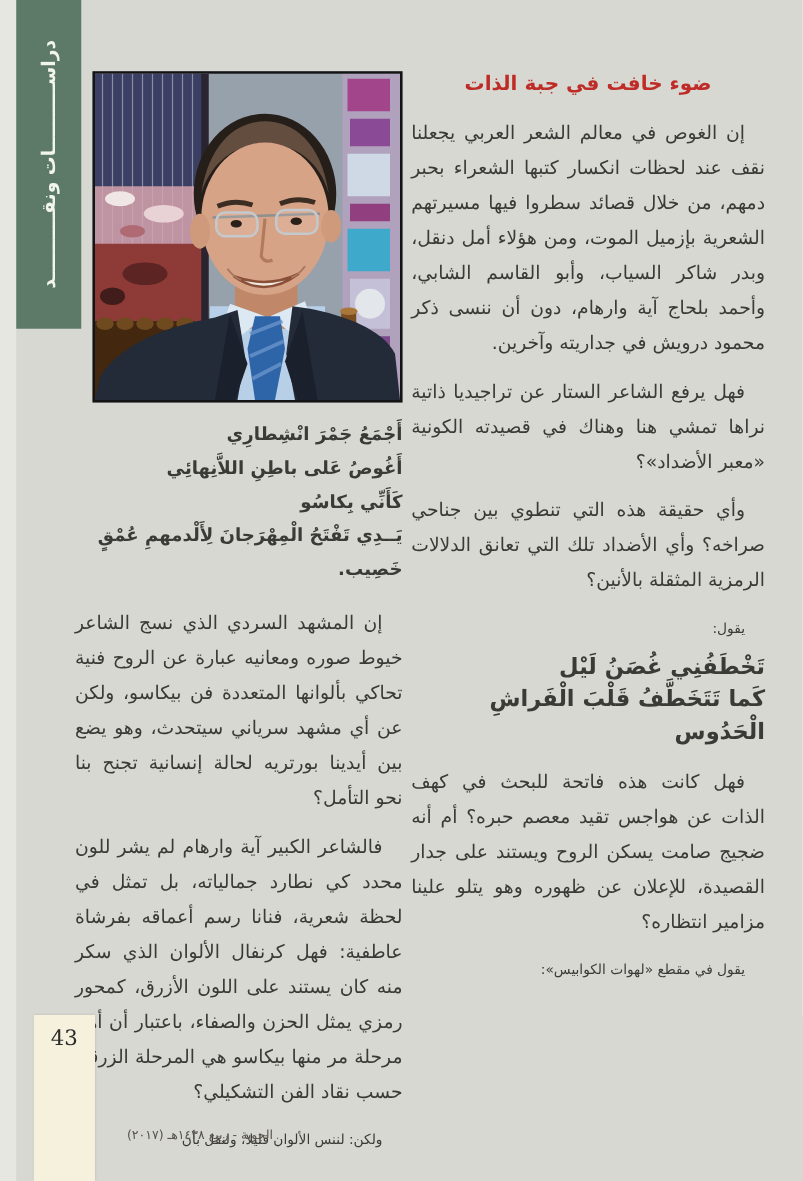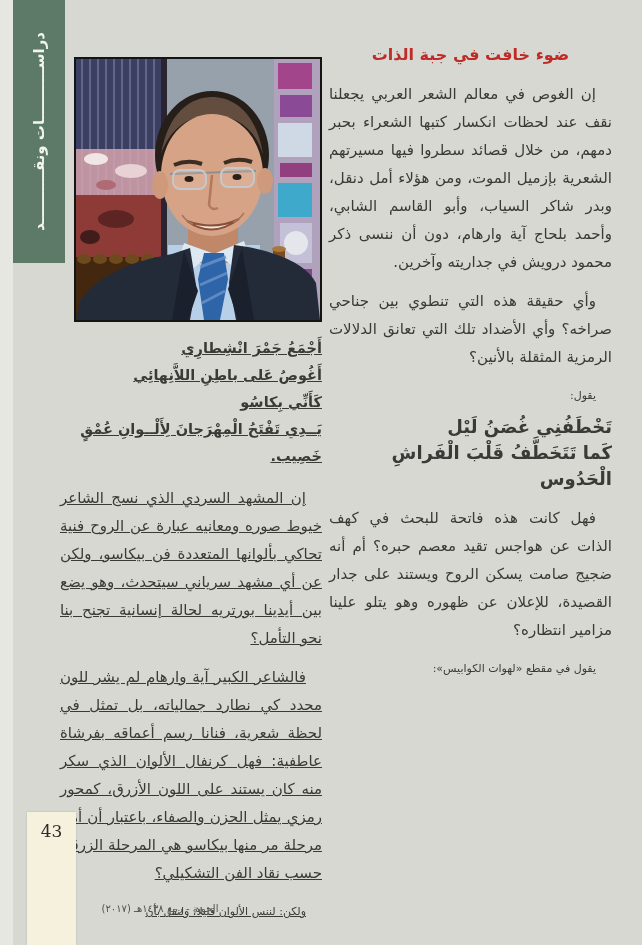--- a/index.html
+++ b/index.html
@@ -5,22 +5,22 @@
   html,body{margin:0;padding:0;}
   body{font-family:"DejaVu Sans",sans-serif;}
   .canvas{position:relative;width:642px;height:945px;background:#d6d8d1;overflow:hidden;direction:rtl;}
   .edge-strip{position:absolute;left:0;top:0;width:13px;height:945px;background:#e5e7e0;}
   .side-bar{position:absolute;left:13px;top:0;width:52px;height:263px;background:#5d7a68;}
   .side-bar-inner{position:absolute;top:0;left:0;width:263px;height:52px;
       transform:rotate(-90deg) translateX(-263px);transform-origin:top left;
       display:flex;align-items:center;justify-content:center;direction:rtl;}
   .side-bar-inner span{color:#f2f4ee;font-weight:bold;font-size:15px;letter-spacing:.5px;white-space:nowrap;}
   .col{position:absolute;color:#3a3a37;}
-  .right-col{right:30px;top:45px;width:283px;}
-  .left-col{left:60px;top:57px;width:262px;text-decoration:underline;}
+  .right-col{right:30px;top:57px;width:283px;}
+  .left-col{left:60px;top:57px;width:262px;}
   .title{margin:0 0 16px;text-align:center;color:#bf2b26;font-size:16px;font-weight:bold;}
   .para{margin:0 0 11px;font-size:15px;line-height:28px;text-align:justify;text-indent:16px;}
   .lead{margin:0 0 4px;font-size:11px;line-height:28px;text-indent:16px;}
   .verse-block{margin:2px 0 12px;}
   .verse{font-weight:bold;font-size:18px;line-height:26px;}
   .left-col .verse-block{margin:13px 0 14px;}
   .left-col .verse{font-size:14.5px;line-height:27px;}
   .photo-frame{width:244px;height:261px;border:2px solid #141414;background:#97a1ac;box-sizing:content-box;}
   .footer-line{position:absolute;left:62px;top:903px;width:196px;text-align:center;
       font-size:10px;color:#56524b;direction:rtl;}
@@ -38,20 +38,21 @@
 
   <div class="side-bar">
     <div class="side-bar-inner">
       <span>دراســــــــــات ونقــــــــــد</span>
     </div>
   </div>
 
   <div class="col right-col">
     <h1 class="title">ضوء خافت في جبة الذات</h1>
     <p class="para">إن الغوص في معالم الشعر العربي يجعلنا نقف عند لحظات انكسار كتبها الشعراء بحبر دمهم، من خلال قصائد سطروا فيها مسيرتهم الشعرية بإزميل الموت، ومن هؤلاء أمل دنقل، وبدر شاكر السياب، وأبو القاسم الشابي، وأحمد بلحاج آية وارهام، دون أن ننسى ذكر محمود درويش في جداريته وآخرين.</p>
+    <p class="para">فهل يرفع الشاعر الستار عن تراجيديا ذاتية نراها تمشي هنا وهناك في قصيدته الكونية «معبر الأضداد»؟</p>
     <p class="para">وأي حقيقة هذه التي تنطوي بين جناحي صراخه؟ وأي الأضداد تلك التي تعانق الدلالات الرمزية المثقلة بالأنين؟</p>
     <p class="lead">يقول:</p>
     <div class="verse-block">
       <div class="verse">تَخْطَفُنِي غُصَنُ لَيْل</div>
       <div class="verse">كَما تَتَخَطَّفُ قَلْبَ الْفَراشِ الْحَدُوس</div>
     </div>
     <p class="para">فهل كانت هذه فاتحة للبحث في كهف الذات عن هواجس تقيد معصم حبره؟ أم أنه ضجيج صامت يسكن الروح ويستند على جدار القصيدة، للإعلان عن ظهوره وهو يتلو علينا مزامير انتظاره؟</p>
     <p class="lead">يقول في مقطع «لهوات الكوابيس»:</p>
   </div>
 
@@ -149,21 +150,21 @@
         <path d="M111,162 Q136,180 163,160 Q138,172 111,162 Z" fill="#efe9df" stroke="#8a4f38" stroke-width="2"></path>
         <path d="M106,156 Q111,163 117,165" stroke="#a4765c" stroke-width="1.5" fill="none"></path>
         <path d="M168,154 Q163,161 157,163" stroke="#a4765c" stroke-width="1.5" fill="none"></path>
       </svg>
     </div>
 
     <div class="verse-block">
       <div class="verse">أَجْمَعُ جَمْرَ انْشِطارِي</div>
       <div class="verse">أَغُوصُ عَلى باطِنِ اللاَّنِهائِي</div>
       <div class="verse">كَأَنِّي بِكاسُو</div>
-      <div class="verse">يَــدِي تَفْتَحُ الْمِهْرَجانَ لِأَلْــوانِ عُمْقٍ خَصِيب.</div>
+      <div class="verse">يَــدِي تَفْتَحُ الْمِهْرَجانَ لِأَلْدمهمِ عُمْقٍ خَصِيب.</div>
     </div>
 
     <p class="para">إن المشهد السردي الذي نسج الشاعر خيوط صوره ومعانيه عبارة عن الروح فنية تحاكي بألوانها المتعددة فن بيكاسو، ولكن عن أي مشهد سرياني سيتحدث، وهو يضع بين أيدينا بورتريه لحالة إنسانية تجنح بنا نحو التأمل؟</p>
     <p class="para">فالشاعر الكبير آية وارهام لم يشر للون محدد كي نطارد جمالياته، بل تمثل في لحظة شعرية، فنانا رسم أعماقه بفرشاة عاطفية: فهل كرنفال الألوان الذي سكر منه كان يستند على اللون الأزرق، كمحور رمزي يمثل الحزن والصفاء، باعتبار أن أهم مرحلة مر منها بيكاسو هي المرحلة الزرقاء حسب نقاد الفن التشكيلي؟</p>
     <p class="lead">ولكن: لننس الألوان قليلا، ولنقل بأن</p>
   </div>
 
   <div class="footer-line">الجوبة - ربيع ١٤٣٨هـ (٢٠١٧)</div>
 
   <div class="page-tab">

